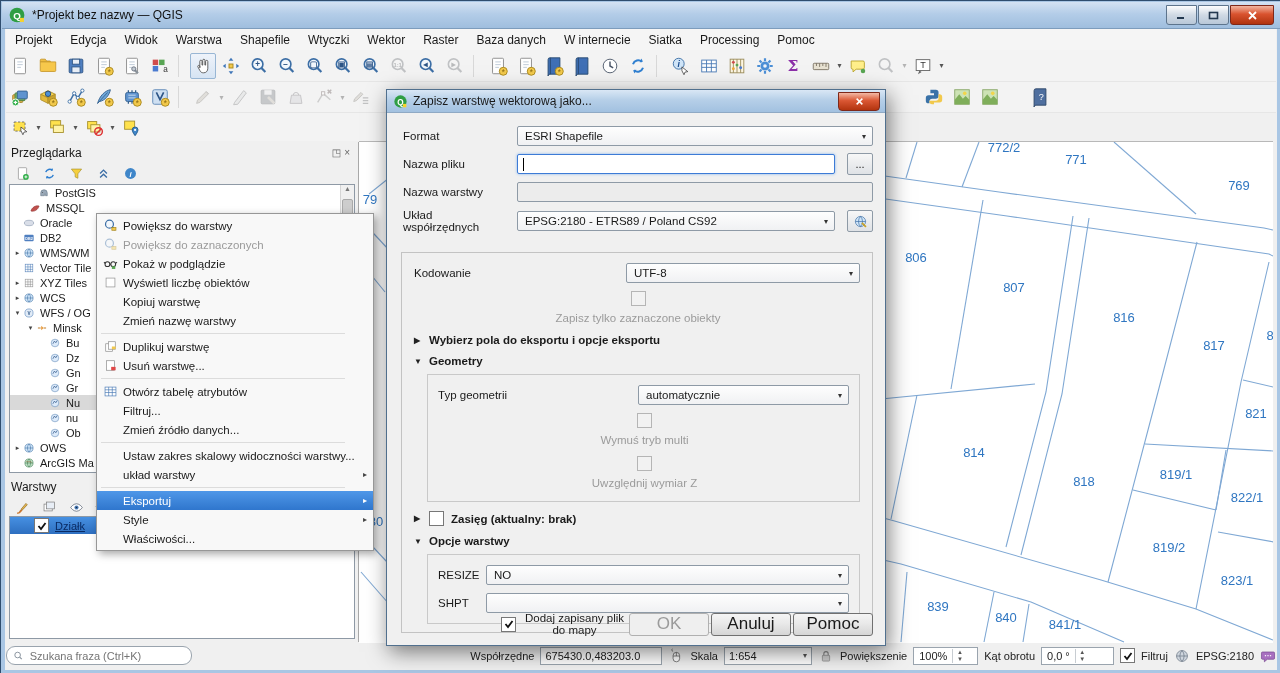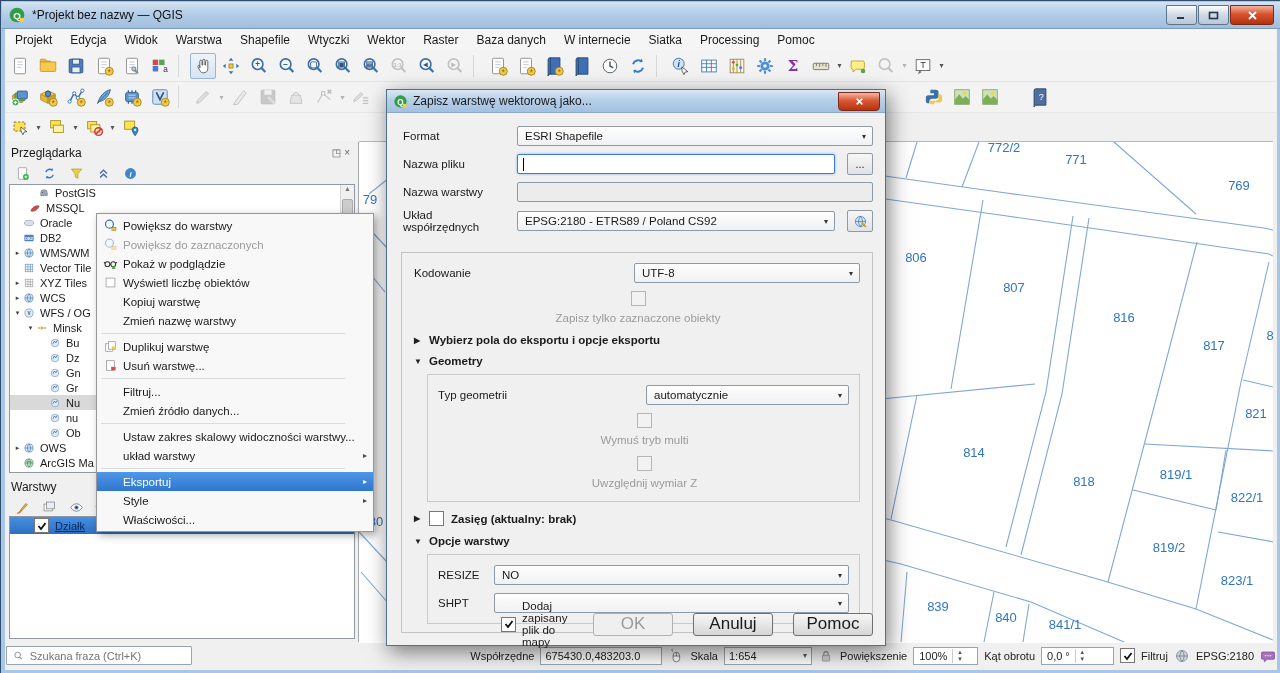--- a/index.html
+++ b/index.html
@@ -50,21 +50,21 @@
   .vsb{position:absolute;right:0;top:0;bottom:0;width:13px;background:#f0f0f0;border-left:1px solid #d5d5d5;font-size:7px;color:#777;text-align:center;}
   .vsb .thumb{position:absolute;left:1px;right:1px;top:14px;height:48px;background:#cdcdcd;border:1px solid #a9a9a9;border-radius:2px;}
   .lyr-list{position:absolute;left:3px;right:3px;top:40px;bottom:3px;background:#fff;border:1px solid #8e99a5;}
   .lyr-row{height:17px;display:flex;align-items:center;gap:6px;padding-left:24px;
     background:linear-gradient(#4690e2,#2e6fc0);}
   .ckbox{width:13px;height:13px;background:#fff;border:1px solid #777;display:inline-flex;align-items:center;justify-content:center;flex:none;}
   .ckbox svg{width:10px;height:10px;}
   .lyr-name{font-size:11px;color:#092a63;text-decoration:underline;}
   
   .statusbar{position:absolute;left:5px;right:5px;top:644px;height:21px;display:flex;align-items:center;gap:6px;font-size:11px;color:#222;}
-  .searchbox{width:172px;height:17px;border:1px solid #9aa4ae;border-radius:1px;background:#fff;display:flex;align-items:center;padding:0 6px;gap:4px;flex:none;}
+  .searchbox{width:172px;height:17px;border:1px solid #9aa4ae;border-radius:9px;background:#fff;display:flex;align-items:center;padding:0 6px;gap:4px;flex:none;}
   .searchbox input{border:none;outline:none;width:100%;font-size:11px;font-family:"Liberation Sans",sans-serif;color:#333;background:transparent;}
   .sb-input{height:16px;border:1px solid #9aa4ae;background:#fff;padding:0 4px;font-size:11px;display:flex;align-items:center;}
   .spin{height:16px;border:1px solid #9aa4ae;background:#fff;display:flex;align-items:center;padding-left:5px;}
   .spin .arrows{margin-left:5px;width:13px;border-left:1px solid #c8cdd2;font-size:6px;color:#555;line-height:7px;text-align:center;}
   .sbicon svg{width:16px;height:16px;vertical-align:middle;}
   
   .map{position:absolute;left:358px;top:140px;width:914px;height:501px;background:#fff;border-top:1px solid #b8b8b8;}
   .map svg{display:block;}
   
   .ctxmenu{position:absolute;left:95px;top:212px;width:276px;background:#f8f8f8;border:1px solid #979797;
@@ -94,29 +94,29 @@
   .combo .arr{margin-left:auto;font-size:8px;color:#333;padding:0 4px;}
   .tinput{height:20px;flex:1;background:#fff;border:1px solid #8e9aa6;border-radius:2px;display:flex;align-items:center;padding:0 5px;box-sizing:border-box;}
   .tinput.focus{border-color:#3d7bd6;box-shadow:0 0 3px #86b4ec;}
   .tinput.disabled{background:#ececec;}
   .caret{width:1px;height:13px;background:#000;}
   .sqbtn{width:24px;height:20px;flex:none;border:1px solid #8e9aa6;border-radius:2px;
     background:linear-gradient(#f7f7f7,#dfe2e6);display:flex;align-items:center;justify-content:center;font-size:11px;}
   .sqbtn svg{width:15px;height:15px;}
   .dlg-scroll{position:absolute;left:14px;right:12px;top:140px;height:381px;border:1px solid #c3c3c3;background:#f0f0f0;
     padding:10px 12px;box-sizing:border-box;overflow:hidden;}
-  .frow{display:flex;align-items:center;margin-bottom:8px;gap:8px;}
+  .frow{display:flex;align-items:center;margin-bottom:8px;}
   .flabel{width:212px;flex:none;font-size:11.5px;}
   .cbrow{display:flex;align-items:center;gap:6px;margin:4px 0 10px 2px;font-size:11.5px;}
   .cbrow.dis{color:#9b9b9b;flex-direction:column;}
   .cbrow.dis .ckbox{background:#f2f2f2;border-color:#b5b5b5;}
   .sect{display:flex;align-items:center;gap:7px;font-weight:bold;font-size:11.5px;margin:9px 0 7px 0;}
   .tri{font-size:8px;color:#222;width:8px;}
   .groupframe{border:1px solid #c9c9c9;background:#f0f0f0;margin:2px 0 6px 13px;padding:10px 10px 2px 10px;}
-  .dlg-bottom{position:absolute;left:2px;right:12px;bottom:10px;height:22px;display:flex;align-items:center;justify-content:flex-end;gap:20px;font-size:11.5px;}
+  .dlg-bottom{position:absolute;left:2px;right:12px;bottom:10px;height:22px;display:flex;align-items:center;justify-content:flex-end;gap:2px;font-size:11.5px;text-align:center;}
   .btn{min-width:58px;height:21px;border:1px solid #707070;border-radius:3px;font-size:17px;
     background:linear-gradient(#f5f5f5,#e9e9e9 45%,#d5d5d5);display:inline-flex;align-items:center;justify-content:center;padding:0 10px;}
   .btn.dis{color:#9b9b9b;border-color:#b0b0b0;background:#efefef;}
   .chklabel{display:flex;align-items:center;gap:6px;margin-right:auto;margin-left:112px;}
 </style>
 </head>
 <body>
 
 <div id="win">
 
@@ -945,20 +945,29 @@
         <span class="cico">
           <svg viewBox="0 0 22 22">
             <rect x="5" y="4" width="12" height="14" fill="#fff" stroke="#8a8a8a"></rect>
             <rect x="12" y="13" width="6.5" height="5" fill="#e04848"></rect>
           </svg>
         </span>
         <span>Usuń warstwę...</span>
       </div>
       <div class="csep"></div>
       <div class="cmi">
+        <span class="cico">
+          <svg viewBox="0 0 22 22">
+            <rect x="3" y="4.5" width="16" height="13" fill="#fff" stroke="#4a7ab5"></rect>
+            <path d="M3 8.5h16M3 12.5h16M8.3 4.5v13M13.6 4.5v13" stroke="#4a7ab5"></path>
+          </svg>
+        </span>
+        <span>Otwórz tabelę atrybutów</span>
+      </div>
+      <div class="cmi">
         <span class="cico"></span>
         <span>Filtruj...</span>
       </div>
       <div class="cmi">
         <span class="cico"></span>
         <span>Zmień źródło danych...</span>
       </div>
       <div class="csep"></div>
       <div class="cmi">
         <span class="cico"></span>

